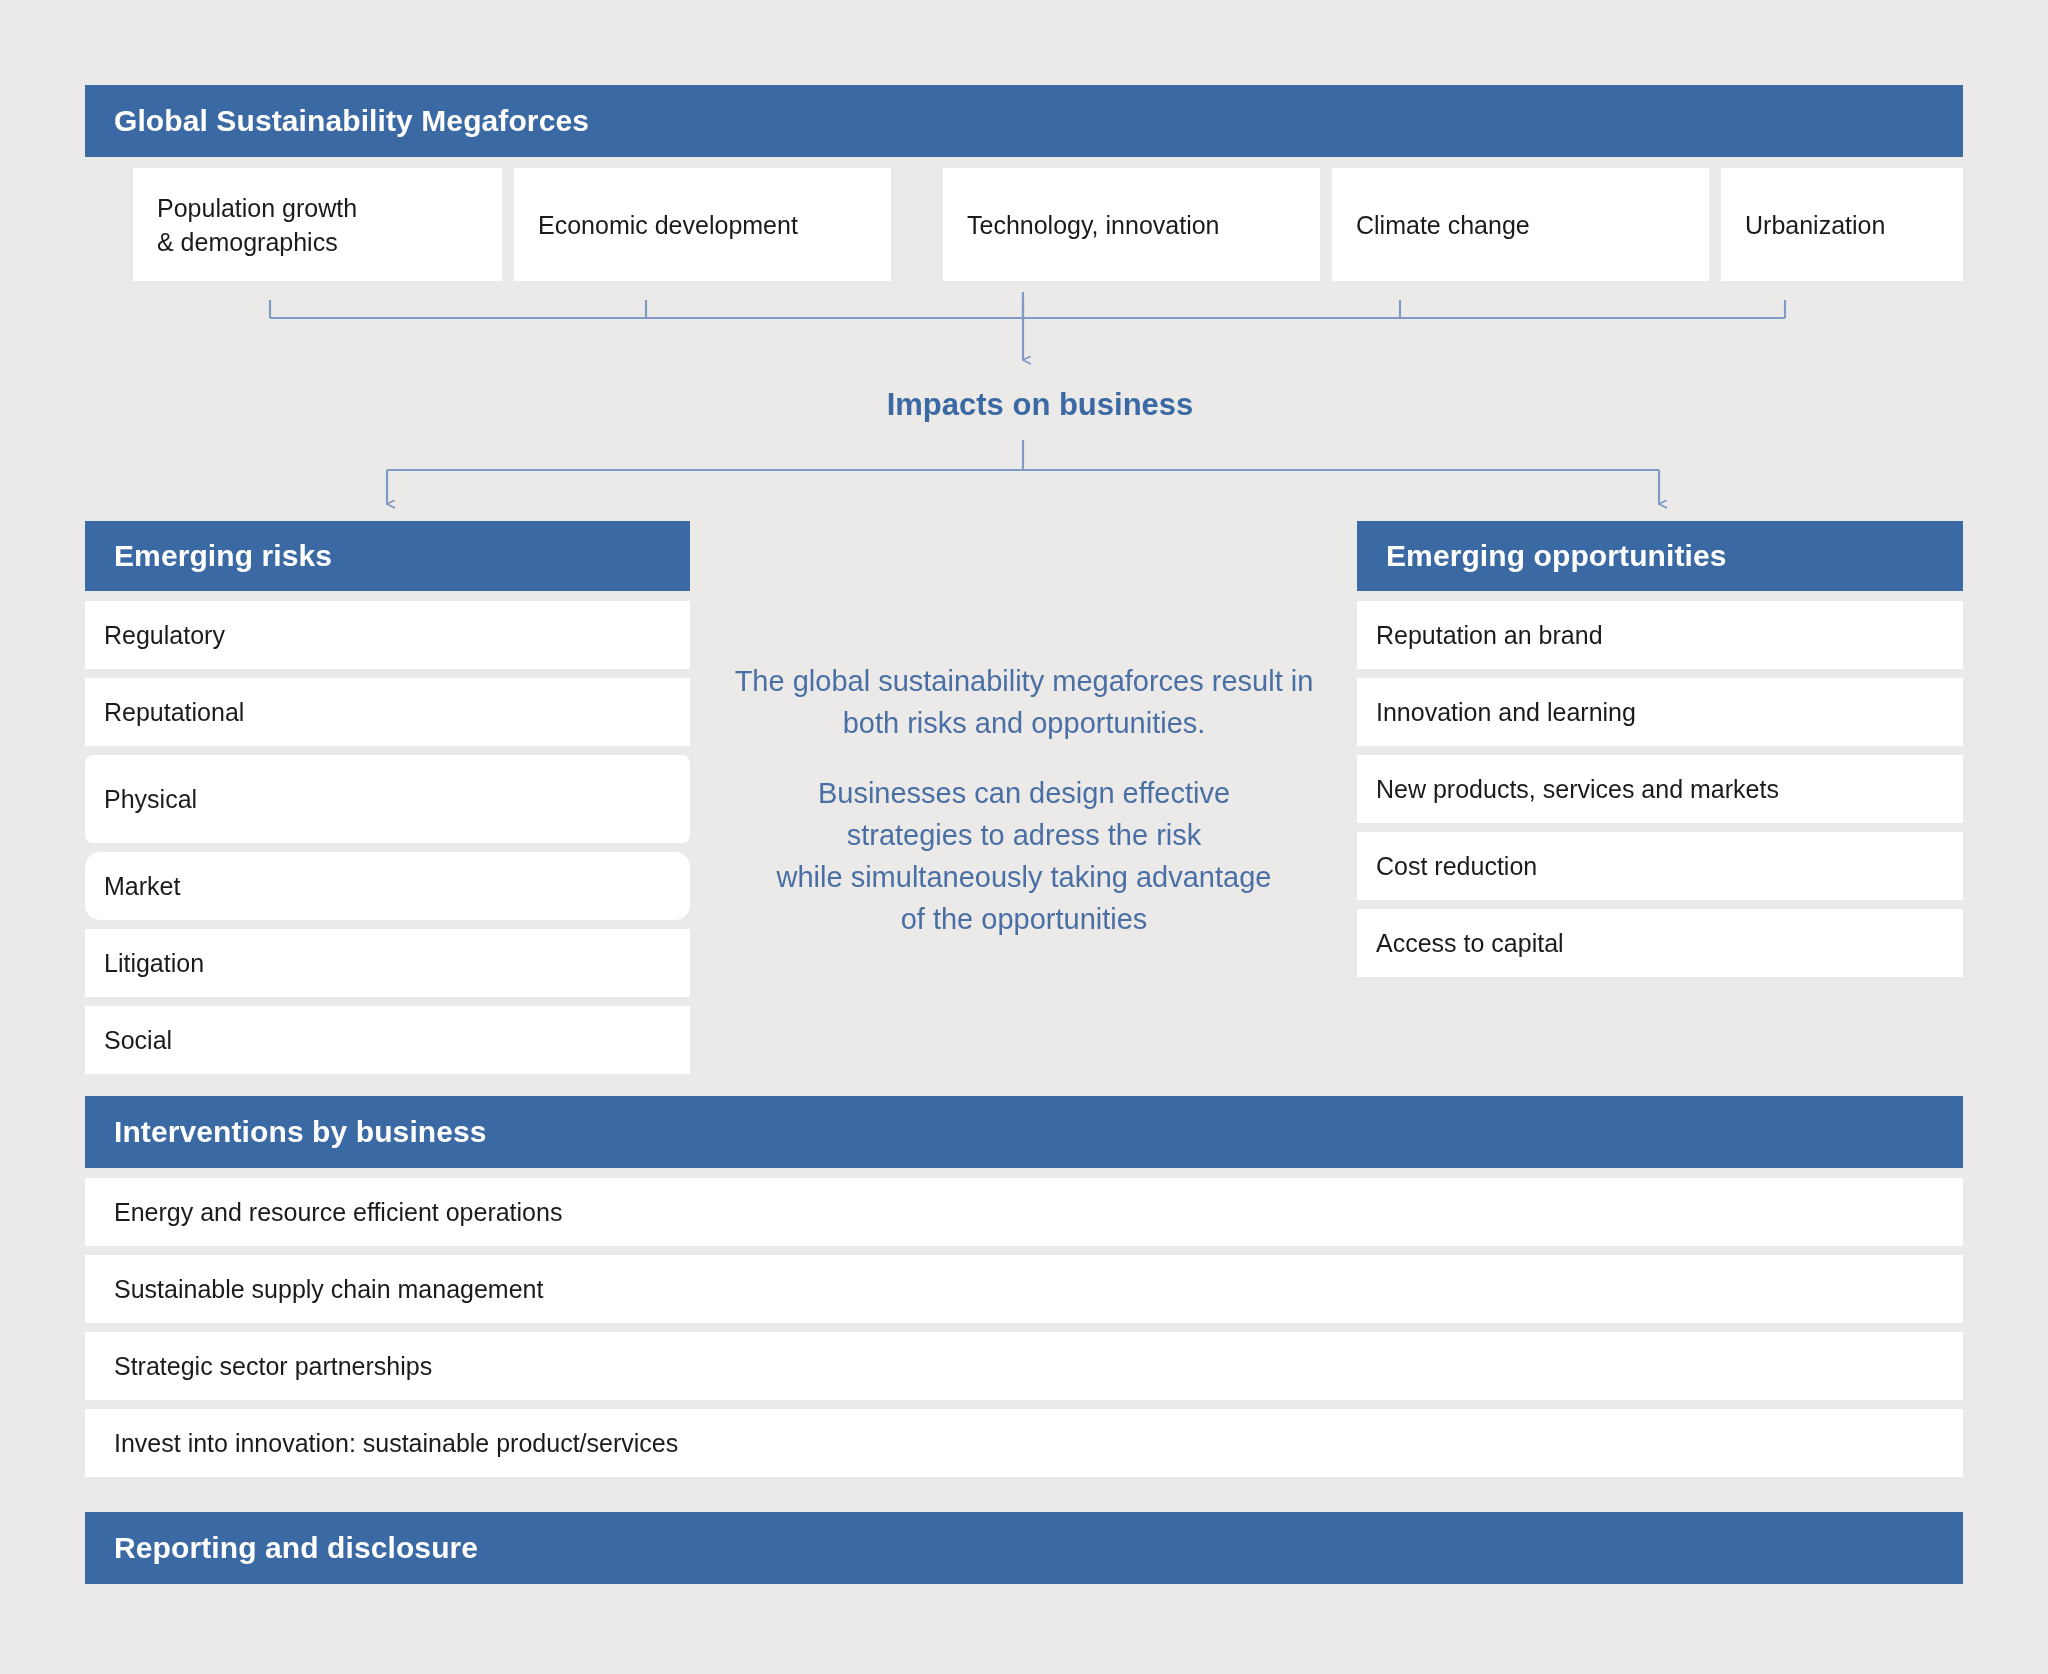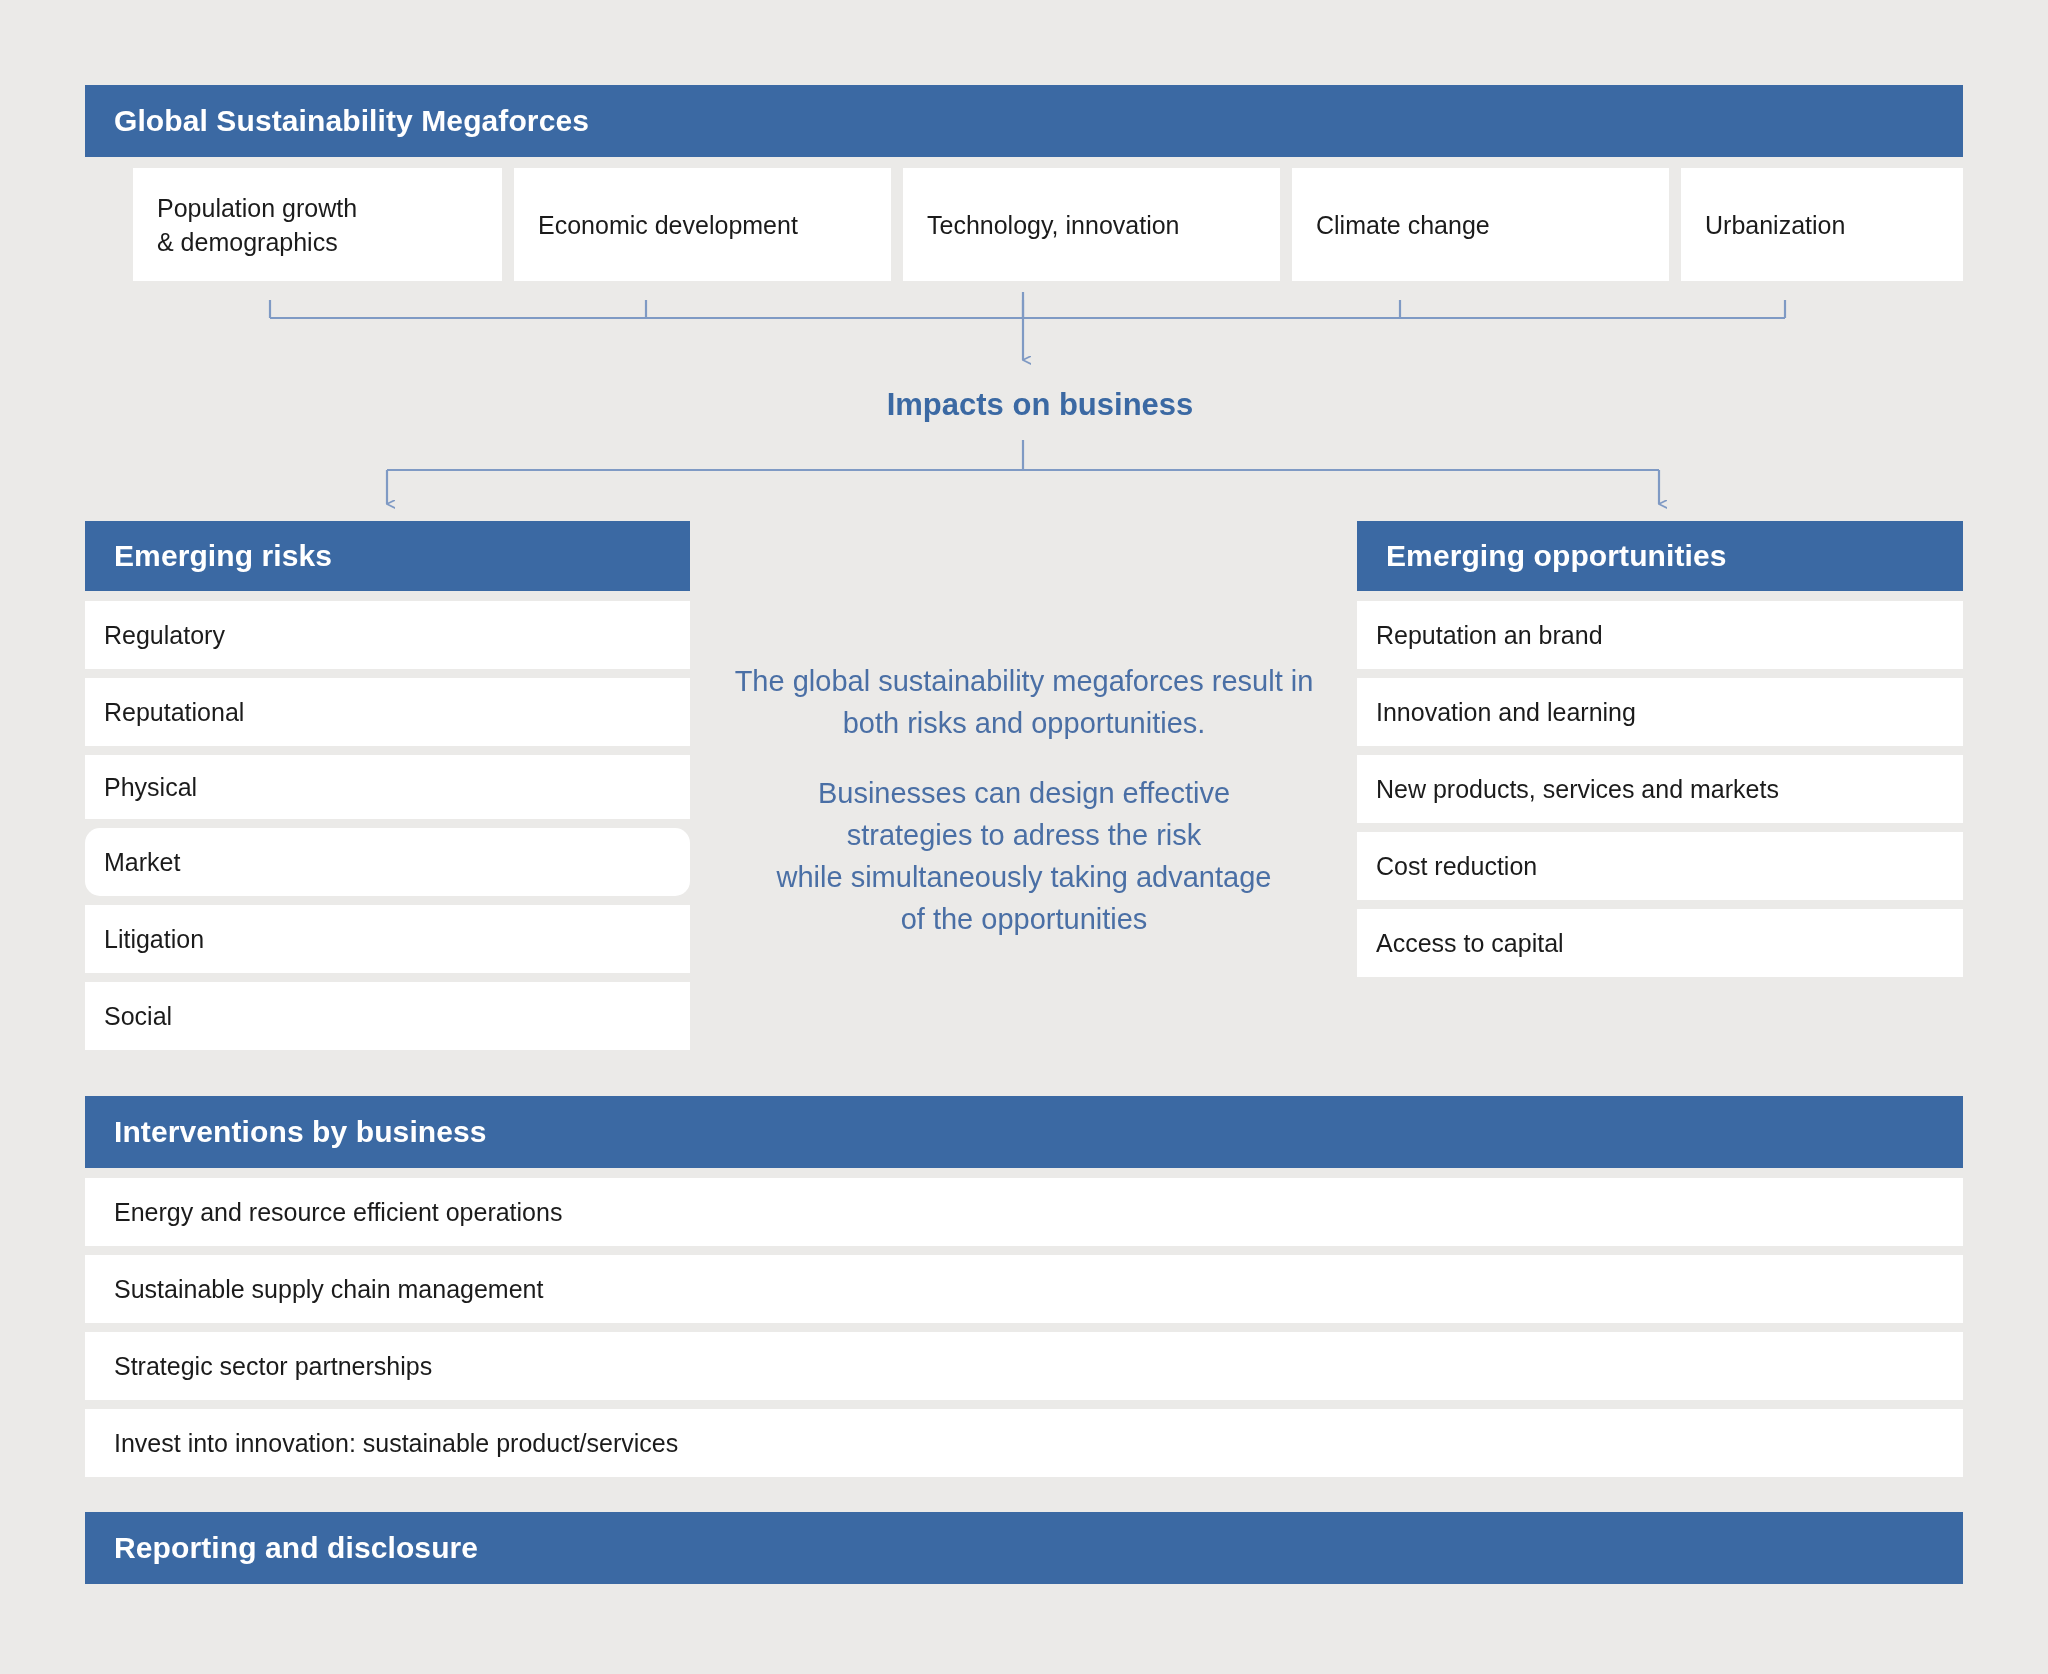--- a/index.html
+++ b/index.html
@@ -159,21 +159,21 @@
       <span>
         <span class="two-line">Population growth</span>
         <span class="two-line">&amp; demographics</span>
       </span>
     </div>
 
     <div class="mf-cell" style="flex:0 0 377px;">
       <span>Economic development</span>
     </div>
 
-    <div class="mf-cell" style="flex:0 0 377px;">
+    <div class="mf-cell" style="flex:0 0 377px;margin-left:40px;">
       <span>Technology, innovation</span>
     </div>
 
     <div class="mf-cell" style="flex:0 0 377px;">
       <span>Climate change</span>
     </div>
 
     <div class="mf-cell" style="flex:1 1 auto;">
       <span>Urbanization</span>
     </div>
@@ -185,21 +185,21 @@
     <div class="band-title">Emerging risks</div>
   </div>
 
   <div class="listcol" style="left:85px; top:601px; width:605px;">
     <div class="list-item" style="height:68px;">
       <span>Regulatory</span>
     </div>
     <div class="list-item" style="height:68px;">
       <span>Reputational</span>
     </div>
-    <div class="list-item" style="height:64px;">
+    <div class="list-item" style="height:88px;border-radius:8px;">
       <span>Physical</span>
     </div>
     <div class="list-item" style="height:68px;border-radius:15px;">
       <span>Market</span>
     </div>
     <div class="list-item" style="height:68px;">
       <span>Litigation</span>
     </div>
     <div class="list-item" style="height:68px;">
       <span>Social</span>

